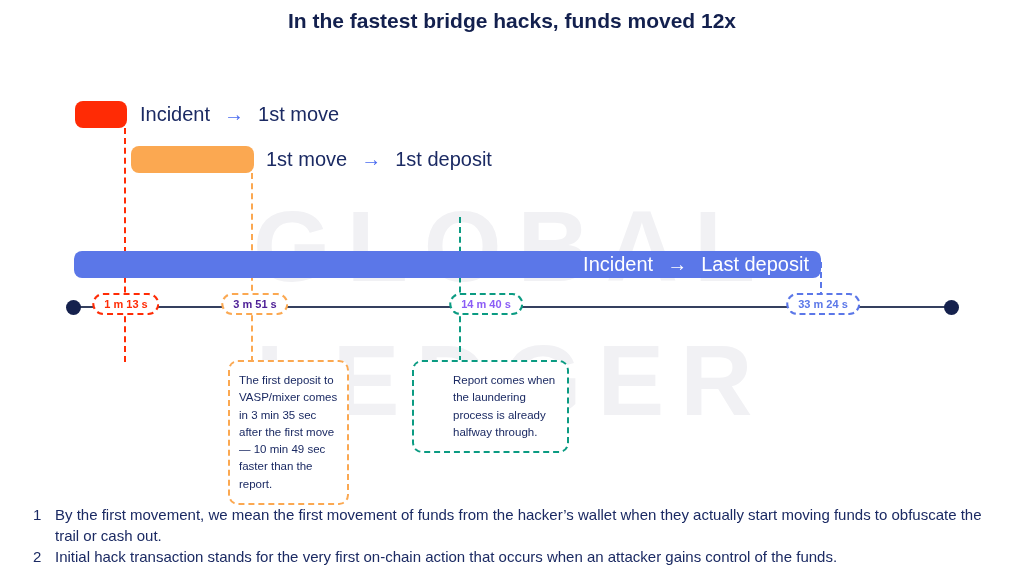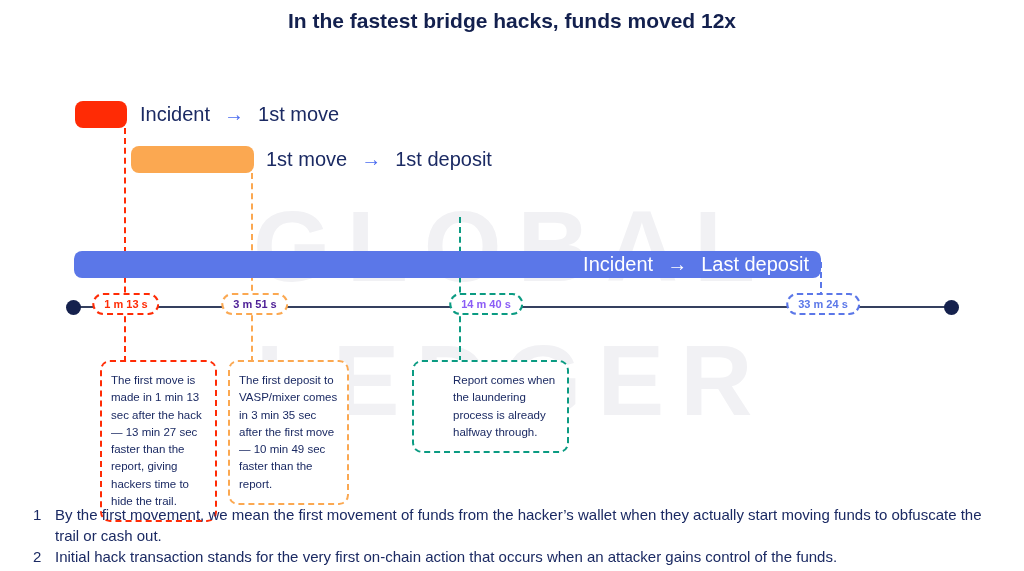--- a/index.html
+++ b/index.html
@@ -116,21 +116,20 @@
 
   <div class="timeline"></div>
   <div class="dot dot-left"></div>
   <div class="dot dot-right"></div>
 
   <div class="pill pill-red">1 m 13 s</div>
   <div class="pill pill-orange">3 m 51 s</div>
   <div class="pill pill-teal">14 m 40 s</div>
   <div class="pill pill-blue">33 m 24 s</div>
 
-  <div class="note note-red">The first move is made in 1 min 13 sec after the hack — 13 min 27 sec faster than the report, giving hackers time to hide the trail.</div>
   <div class="note note-orange">The first deposit to VASP/mixer comes in 3 min 35 sec after the first move — 10 min 49 sec faster than the report.</div>
   <div class="note note-teal">Report comes when the laundering process is already halfway through.</div>
 
   <div class="footnote fn1">
     <span class="fn-num">1</span>
     <span class="fn-text">By the first movement, we mean the first movement of funds from the hacker’s wallet when they actually start moving funds to obfuscate the trail or cash out.</span>
   </div>
   <div class="footnote fn2">
     <span class="fn-num">2</span>
     <span class="fn-text">Initial hack transaction stands for the very first on-chain action that occurs when an attacker gains control of the funds.</span>

